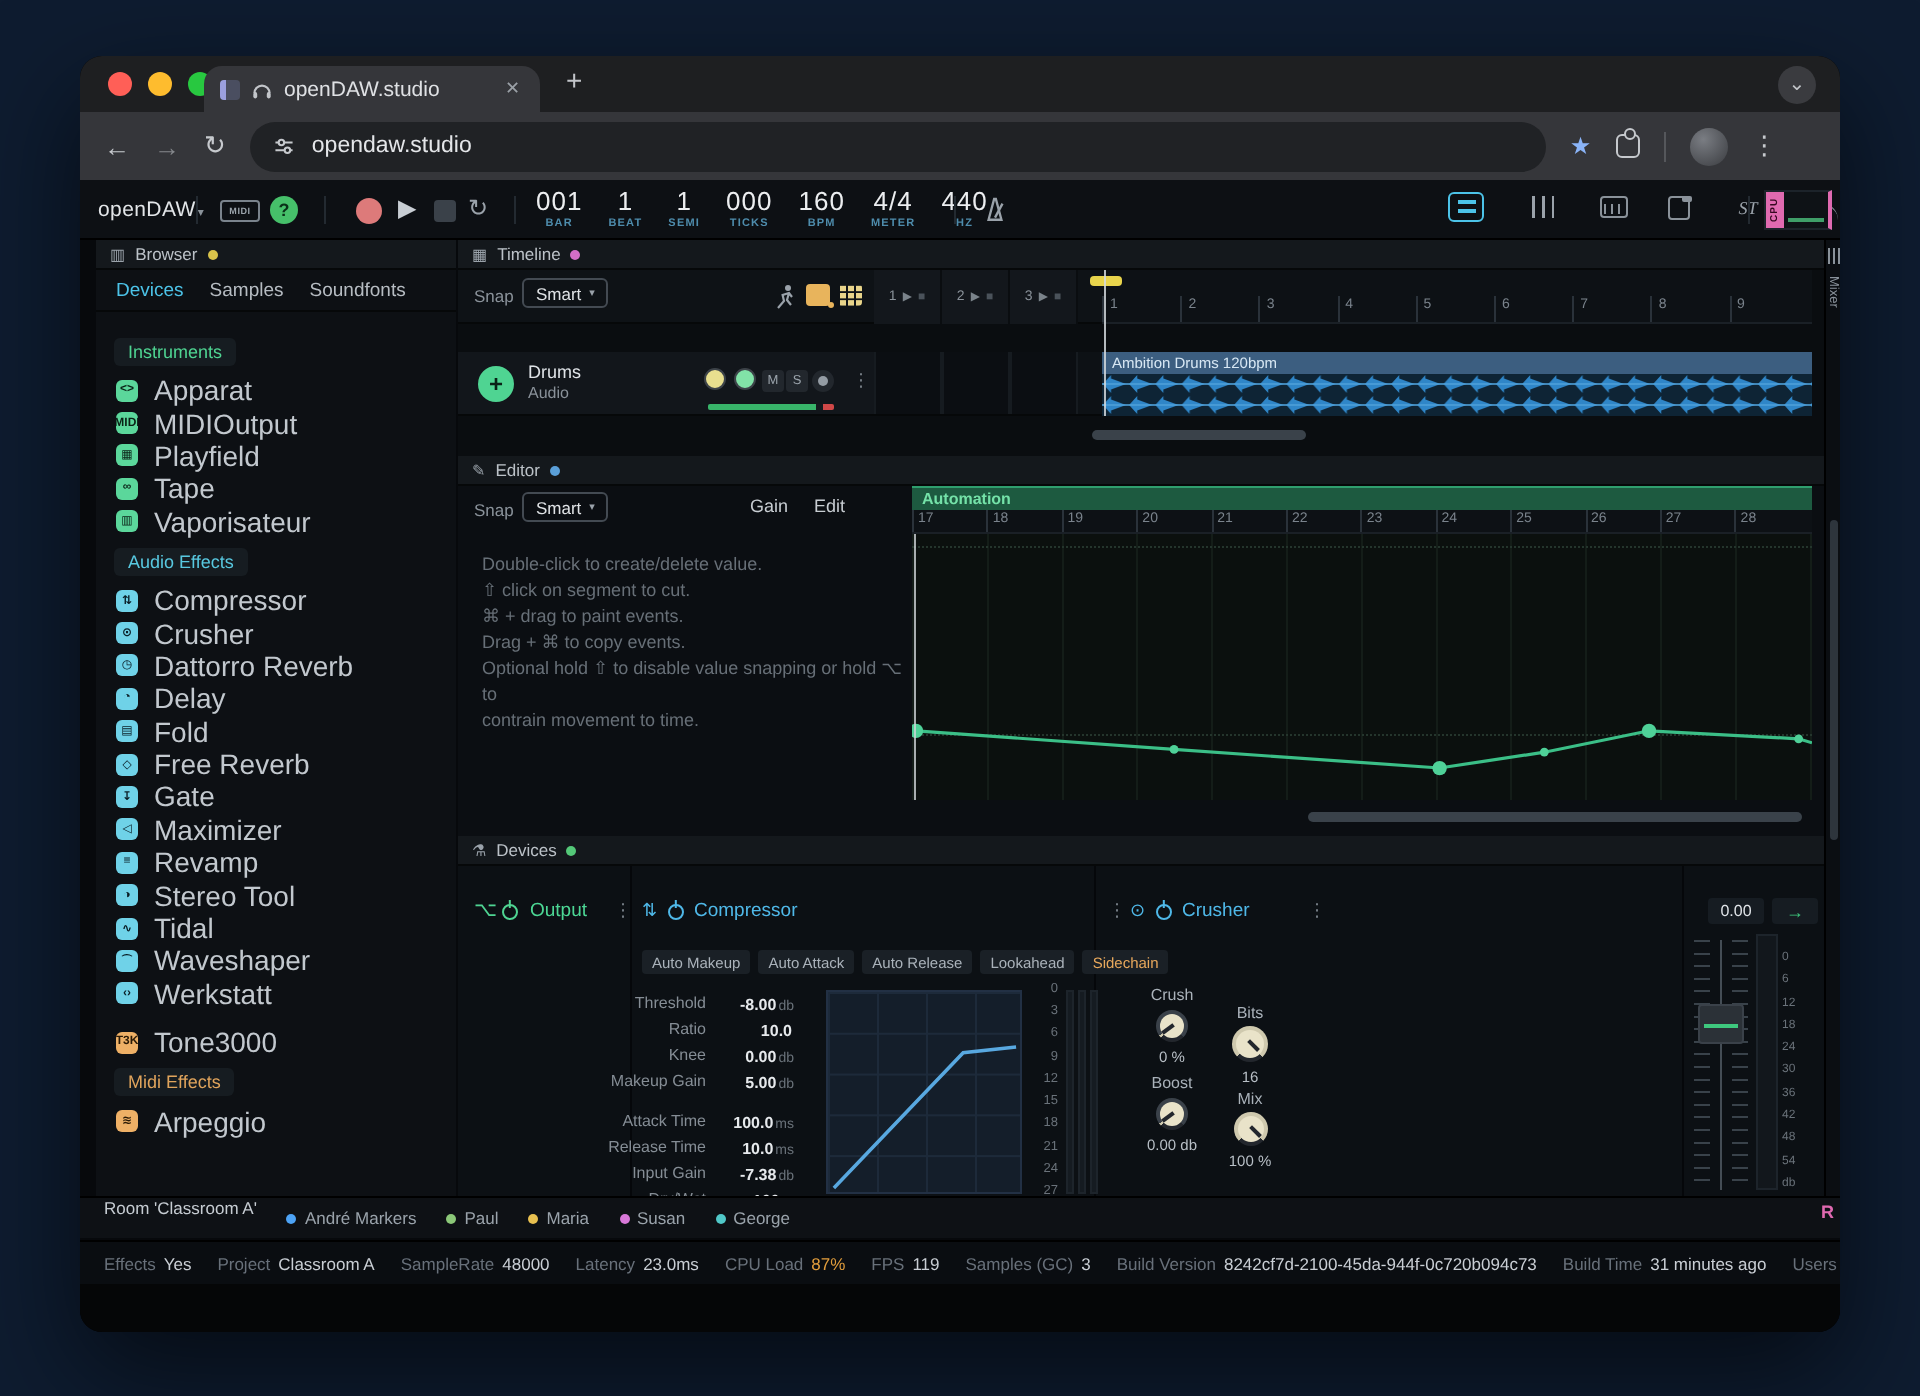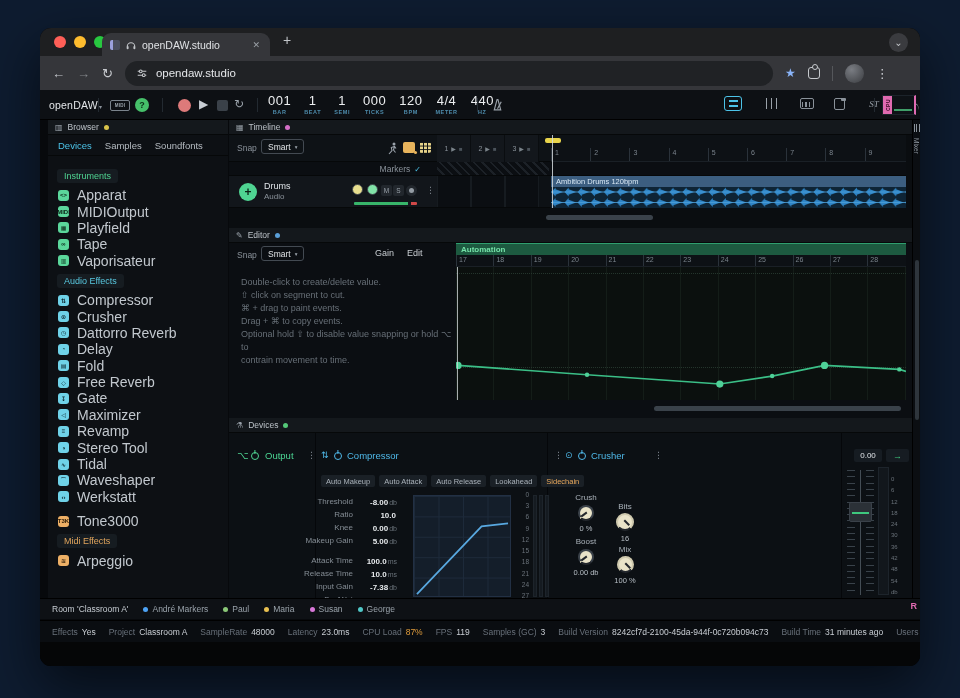--- a/index.html
+++ b/index.html
@@ -163,21 +163,21 @@
   .fhandle{position:absolute;left:2px;top:32px;width:23px;height:20px;background:#2b3137;border:1px solid #3a4149;border-radius:2px}
   .fhandle::after{content:"";position:absolute;left:2px;right:2px;top:9px;height:2px;background:#3ec87e}
   .mmeter{position:absolute;left:649px;top:34px;width:11px;height:128px;background:#12171c;border:1px solid #1d242b}
   .mscale{position:absolute;left:662px;top:43px;height:119px;width:14px;display:flex;flex-direction:column;justify-content:space-between;font-size:6px;color:#6a727a}
   .mbtn{position:absolute;left:630px;top:166px;width:13px;height:12px;border:1px solid #39424a;border-radius:2px;font-size:7px;color:#9aa3ab;display:flex;align-items:center;justify-content:center}
   
   .mx{position:absolute;left:872px;top:30px;width:8px;height:478px;background:#0b0e12;border-left:1px solid #000}
   .mx-ic{position:absolute;left:1px;top:4px;width:6px;height:8px;background:repeating-linear-gradient(90deg,#8a929a 0 1px,transparent 1px 2.5px)}
   .mx-lab{position:absolute;left:0;top:18px;writing-mode:vertical-rl;font-size:6.5px;color:#8a929a}
   .vthumb{position:absolute;left:2px;top:140px;width:4px;height:160px;border-radius:2px;background:#2e353c}
-  .roombar{position:absolute;left:0;right:0;top:508px;height:21px;background:#0e1115;border-top:1px solid #000;display:flex;align-items:center;gap:15px;padding-left:12px;font-size:8.5px;z-index:6}
+  .roombar{position:absolute;left:0;right:0;top:508px;height:21px;background:#0e1115;border-top:1px solid #000;display:flex;gap:15px;padding-left:12px;font-size:8.5px;z-index:6}
   .rm-lab{color:#c6ccd2}
   .ruser{display:flex;align-items:center;gap:4px;color:#9aa3ab}
   .udot{width:5px;height:5px;border-radius:50%}
   .statusbar{position:absolute;left:0;right:0;top:530px;height:22px;background:#0a0d11;border-top:1px solid #000;display:flex;align-items:center;gap:13px;padding-left:12px;font-size:8.5px;z-index:6}
   .sb-it{display:flex;gap:4px;white-space:nowrap}
   .sb-l{color:#68707a}
   .sb-v{color:#c9ced4}
   .sb-it[data-hl="true"] .sb-v{color:#e09c3c}
   .footer{position:absolute;left:0;right:0;top:552px;bottom:0;background:#050607}
   .pinkR{position:absolute;right:3px;top:511px;color:#e06ab0;font-size:9px;font-weight:bold;z-index:7}
@@ -258,21 +258,21 @@
             <span class="tf-val">1</span>
             <span class="tf-lab">SEMI</span>
           </div>
 
           <div class="tf">
             <span class="tf-val">000</span>
             <span class="tf-lab">TICKS</span>
           </div>
 
           <div class="tf">
-            <span class="tf-val">120</span>
+            <span class="tf-val">160</span>
             <span class="tf-lab">BPM</span>
           </div>
 
           <div class="tf">
             <span class="tf-val">4/4</span>
             <span class="tf-lab">METER</span>
           </div>
 
           <div class="tf">
             <span class="tf-val">440</span>
@@ -551,24 +551,20 @@
         <span class="rn">1</span>
               <span class="rn">2</span>
               <span class="rn">3</span>
               <span class="rn">4</span>
               <span class="rn">5</span>
               <span class="rn">6</span>
               <span class="rn">7</span>
               <span class="rn">8</span>
               <span class="rn">9</span>
             </div>
-      </div>
-      <div class="tl-mk">
-        <span class="mk-label"><span>Markers</span><span class="mk-check">✓</span></span>
-        <span class="hatch"></span>
       </div>
       <div class="trk">
         <div class="trk-head">
           <span class="trk-ic">+</span>
           <span class="trk-nm">Drums</span>
           <span class="trk-ty">Audio</span>
           <span class="knob-y"></span>
           <span class="knob-g"></span>
           <span class="msbtn" style="left:152px">M</span>
           <span class="msbtn" style="left:164px">S</span>

